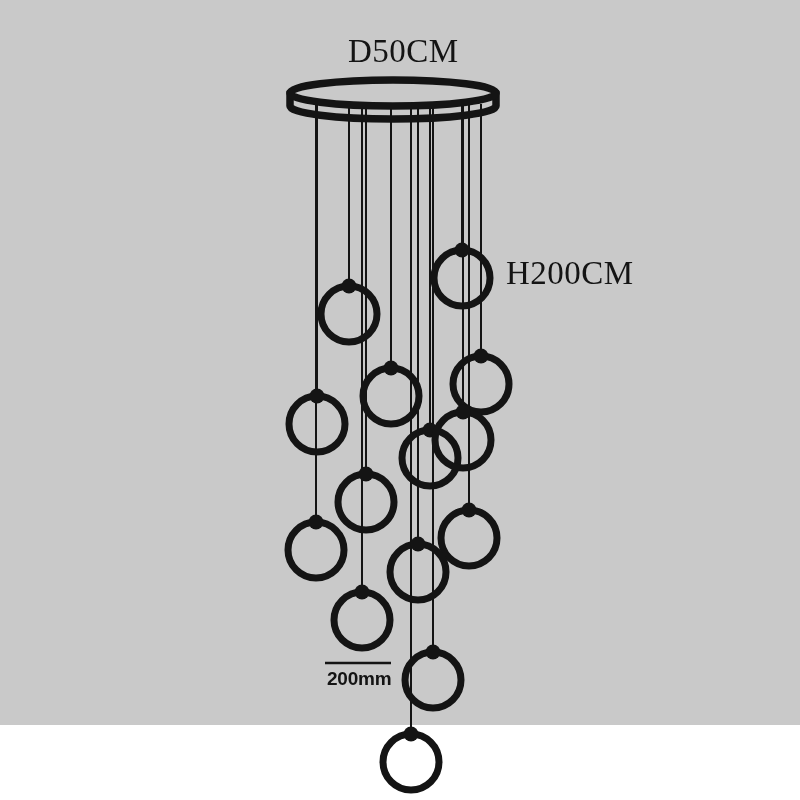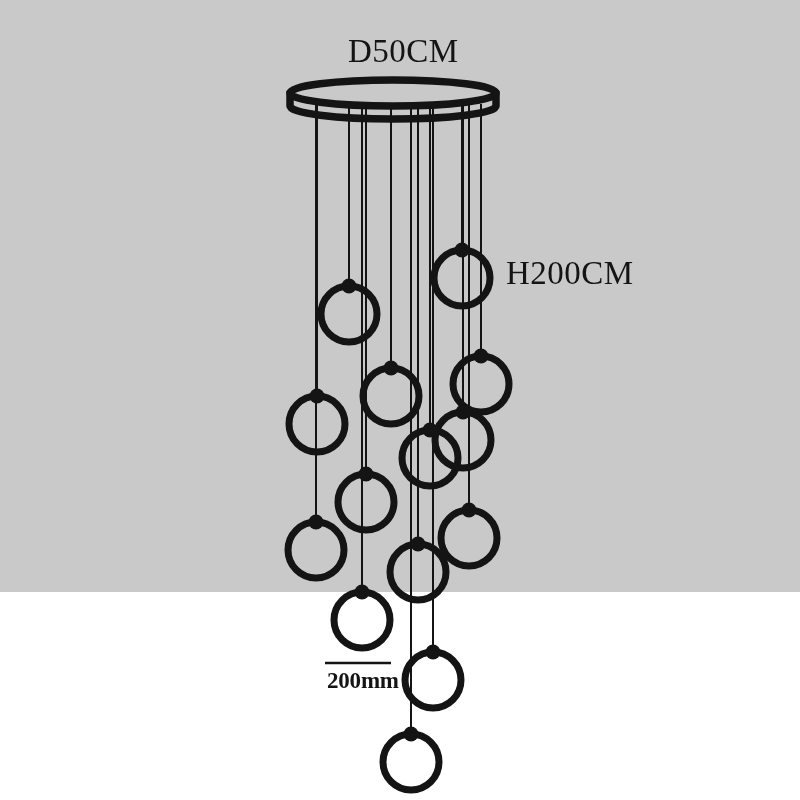--- a/index.html
+++ b/index.html
@@ -8,21 +8,21 @@
   }
   body {
     width: 800px;
     height: 800px;
     overflow: hidden;
     font-family: "Liberation Sans", sans-serif;
   }
   #stage {
     position: relative;
     width: 800px;
-    height: 592px;
+    height: 725px;
     background: #c9c9c9;
   }
   #figure {
     position: absolute;
     inset: 0;
     width: 800px;
     height: 800px;
     display: block;
   }
   .label {
@@ -30,22 +30,22 @@
     color: #141414;
     white-space: nowrap;
     line-height: 1;
   }
   .label-serif {
     font-family: "Liberation Serif", serif;
     font-size: 33px;
     letter-spacing: 0.5px;
   }
   .label-scale {
-    font-family: Liberation Serif, serif;
-    font-size: 23px;
+    font-family: Liberation Sans, sans-serif;
+    font-size: 19px;
     font-weight: bold;
     letter-spacing: -0.2px;
   }
   #label-diameter {
     left: 348px;
     top: 35px;
   }
   #label-height {
     left: 506px;
     top: 257px;

